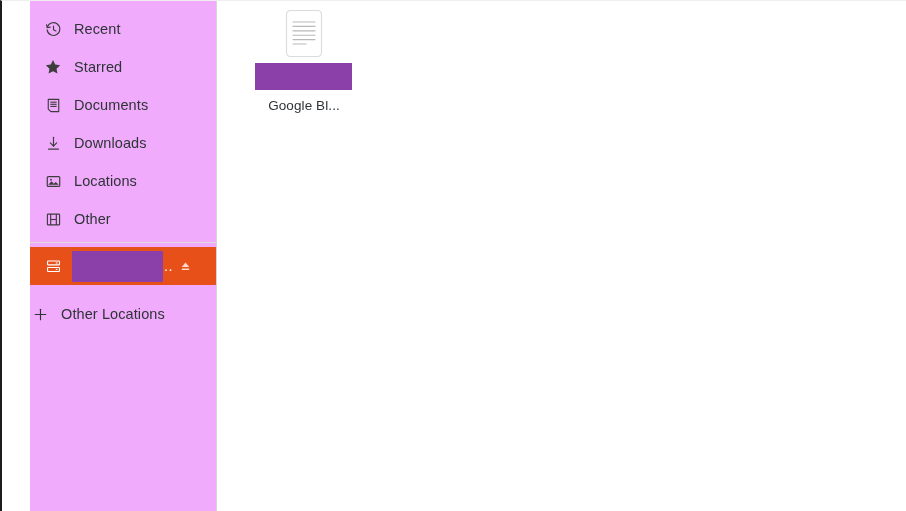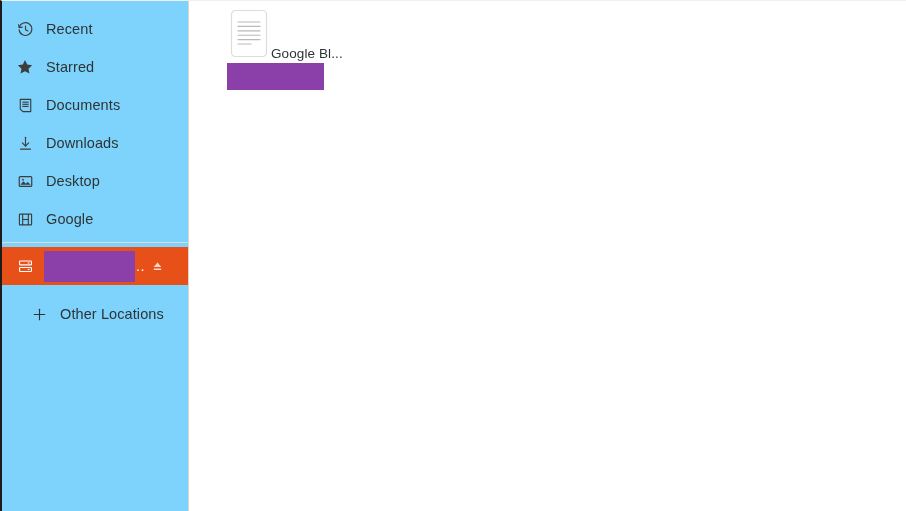--- a/index.html
+++ b/index.html
@@ -25,27 +25,28 @@
     border-top: 1px solid #20202012;
     display: flex;
     overflow: hidden;
   }
 
   
   .sidebar {
     width: 187px;
     min-width: 187px;
     height: 100%;
-    background: #7dd3fc;
+    background: #f0abfc;
     border-right: 1px solid #d8d4d0;
     box-sizing: border-box;
     position: relative;
     padding-top: 9px;
     display: flex;
     flex-direction: column;
+    margin-left: 28px;
   }
 
   .places-list {
     display: block;
   }
 
   .place-row {
     height: 38px;
     display: flex;
     align-items: center;
@@ -134,21 +135,21 @@
     margin-right: 12px;
     color: #ffd9c8;
     cursor: pointer;
   }
   .eject-btn svg { display: block; }
 
   .other-locations-row {
     height: 38px;
     display: flex;
     align-items: center;
-    padding-left: 28px;
+    padding-left: 1px;
     box-sizing: border-box;
     margin-top: 10px;
     cursor: default;
   }
   .other-locations-row .place-icon { color: #2e3436; }
 
   
   .content {
     flex: 1;
     height: 100%;
@@ -160,20 +161,21 @@
 
   .icon-grid {
     display: flex;
     flex-wrap: wrap;
     align-content: flex-start;
   }
 
   .file-item {
     width: 98px;
     display: flex;
+    flex-direction: column;
     align-items: center;
     position: relative;
     cursor: default;
     padding-top: 2px;
   }
 
   .file-thumb {
     width: 48px;
     height: 54px;
     position: relative;
@@ -262,33 +264,33 @@
 
 
       <div class="place-row">
         <span class="place-icon">
           <svg width="17" height="17" viewBox="0 0 24 24" fill="none" stroke="currentColor" stroke-width="1.7">
             <rect x="3.2" y="5" width="17.6" height="14" rx="1.4"></rect>
             <path d="M4.6 16.6l4.6-5 3.3 3.4 2.6-2.4 4.3 4" fill="currentColor" stroke="none"></path>
             <circle cx="8.4" cy="9.4" r="1.3" fill="currentColor" stroke="none"></circle>
           </svg>
         </span>
-        <span class="place-label">Desktop</span>
+        <span class="place-label">Locations</span>
       </div>
 
       <div class="place-row">
         <span class="place-icon">
           <svg width="17" height="17" viewBox="0 0 24 24" fill="none" stroke="currentColor" stroke-width="1.6">
             <rect x="3.4" y="4.4" width="17.2" height="15.2" rx="1"></rect>
             <line x1="8" y1="4.4" x2="8" y2="19.6"></line>
             <line x1="16" y1="4.4" x2="16" y2="19.6"></line>
             <line x1="8" y1="12" x2="16" y2="12"></line>
           </svg>
         </span>
-        <span class="place-label">Google</span>
+        <span class="place-label">Other</span>
       </div>
 
 
     </div>
 
     <div class="sidebar-separator"></div>
 
     <div class="drive-row">
       <span class="place-icon">
         <svg width="17" height="17" viewBox="0 0 24 24" fill="none" stroke="currentColor" stroke-width="1.6">

